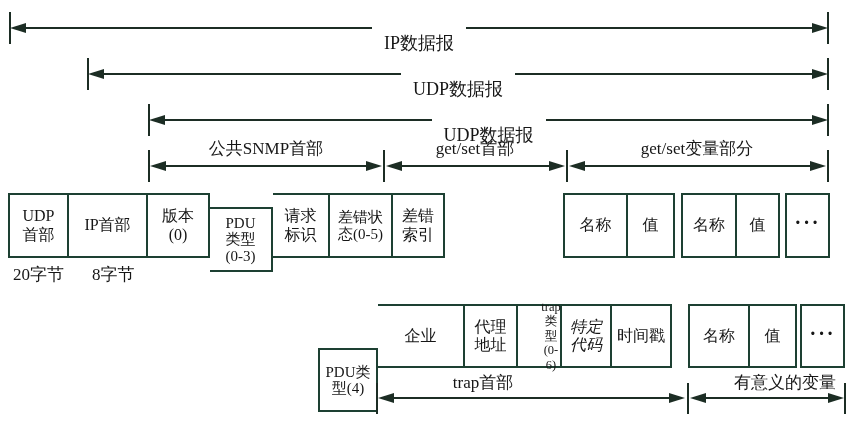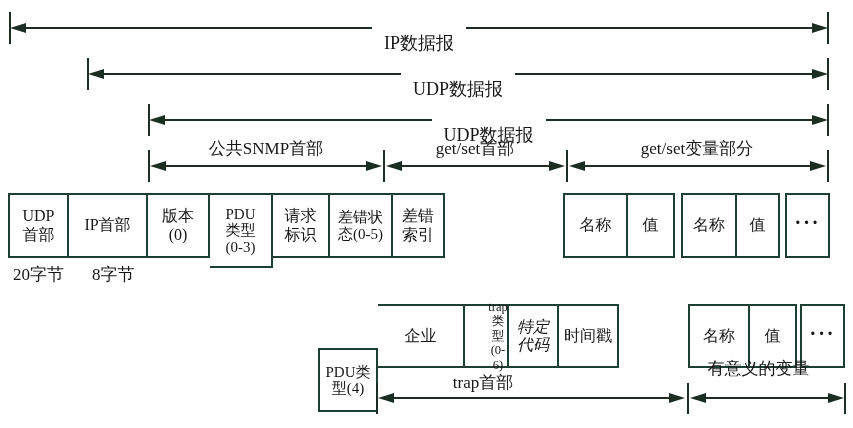--- a/index.html
+++ b/index.html
@@ -93,21 +93,21 @@
 <div class="tick" style="left:383px;top:150px;height:32px;"></div>
 <div class="tick" style="left:566px;top:150px;height:32px;"></div>
 <div class="tick" style="left:827px;top:150px;height:32px;"></div>
 
 <div class="grp" style="left:8px;top:193px;height:65px;">
   <div class="cell" style="width:61px;height:65px;">UDP
 首部</div>
   <div class="cell" style="width:79px;height:65px;">IP首部</div>
   <div class="cell" style="width:62px;height:65px;">版本
 (0)</div>
-  <div class="cell sm" style="width:63px;height:75px;">PDU
+  <div class="cell sm" style="width:63px;height:65px;margin-top:14px;">PDU
 类型
 (0-3)</div>
   <div class="cell" style="width:57px;height:65px;">请求
 标识</div>
   <div class="cell sm" style="width:63px;height:65px;">差错状
 态(0-5)</div>
   <div class="cell" style="width:52px;height:65px;">差错
 索引</div>
 </div>
 <div class="grp" style="left:563px;top:193px;height:65px;">
@@ -122,37 +122,39 @@
   <div class="cell ell" style="width:45px;height:65px;">···</div>
 </div>
 
 <div class="flabel" style="left:13px;top:263px;">20字节</div>
 <div class="flabel" style="left:92px;top:263px;">8字节</div>
 
 <div class="grp" style="left:318px;top:304px;height:64px;">
   <div class="cell sm" style="width:60px;height:64px;margin-top:44px;">PDU类
 型(4)</div>
   <div class="cell" style="width:87px;height:64px;">企业</div>
+  <div class="cell" style="width:53px;height:64px;">代理
+地址</div>
   <div class="cell xs" style="width:44px;height:64px;">trap
 类型
 (0-6)</div>
   <div class="cell" style="width:50px;height:64px;font-style:italic;">特定
 代码</div>
   <div class="cell" style="width:60px;height:64px;">时间戳</div>
 </div>
 <div class="grp" style="left:688px;top:304px;height:64px;">
   <div class="cell" style="width:62px;height:64px;">名称</div>
   <div class="cell" style="width:47px;height:64px;">值</div>
 </div>
 <div class="grp" style="left:800px;top:304px;height:64px;">
   <div class="cell ell" style="width:45px;height:64px;">···</div>
 </div>
 
 <div class="flabel" style="left:428px;top:371px;width:110px;">trap首部</div>
-<div class="flabel" style="left:681px;top:357px;width:155px;">有意义的变量</div>
+<div class="flabel" style="left:681px;top:371px;width:155px;text-align:right;">有意义的变量</div>
 
 <div class="sparrow" style="left:378px;top:384px;width:307px;">
   <span class="ah-l"></span>
   <span class="aline"></span>
   <span class="ah-r"></span>
 </div>
 <div class="sparrow" style="left:690px;top:384px;width:154px;">
   <span class="ah-l"></span>
   <span class="aline"></span>
   <span class="ah-r"></span>

